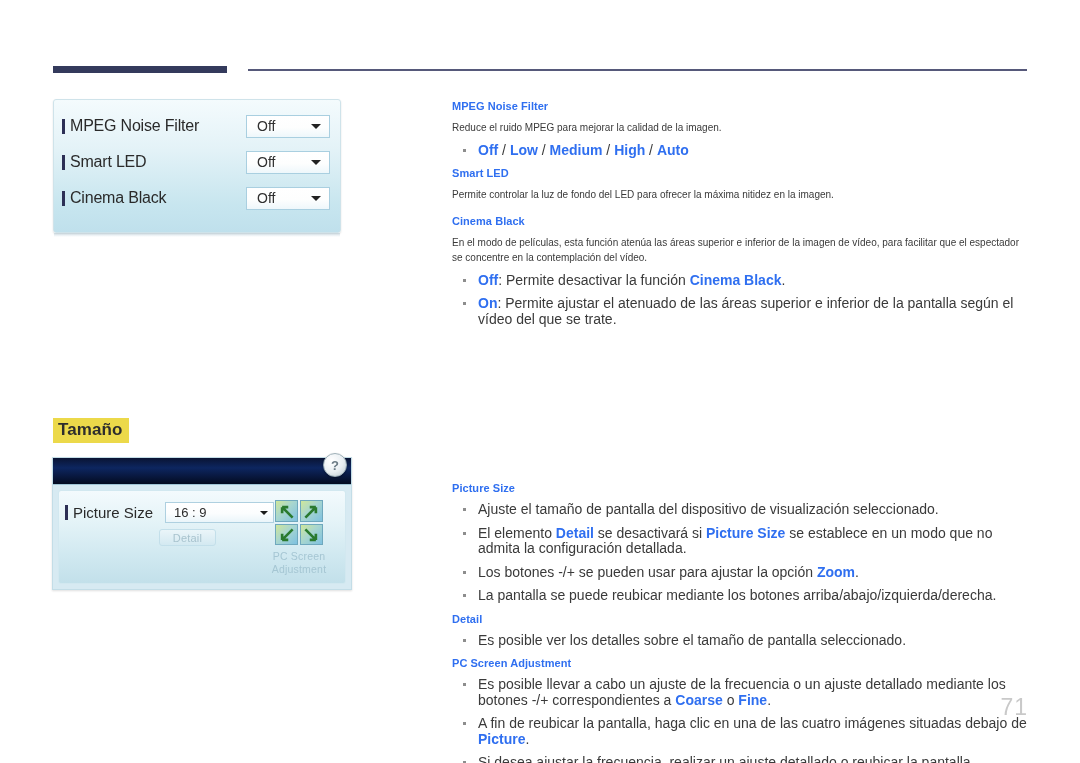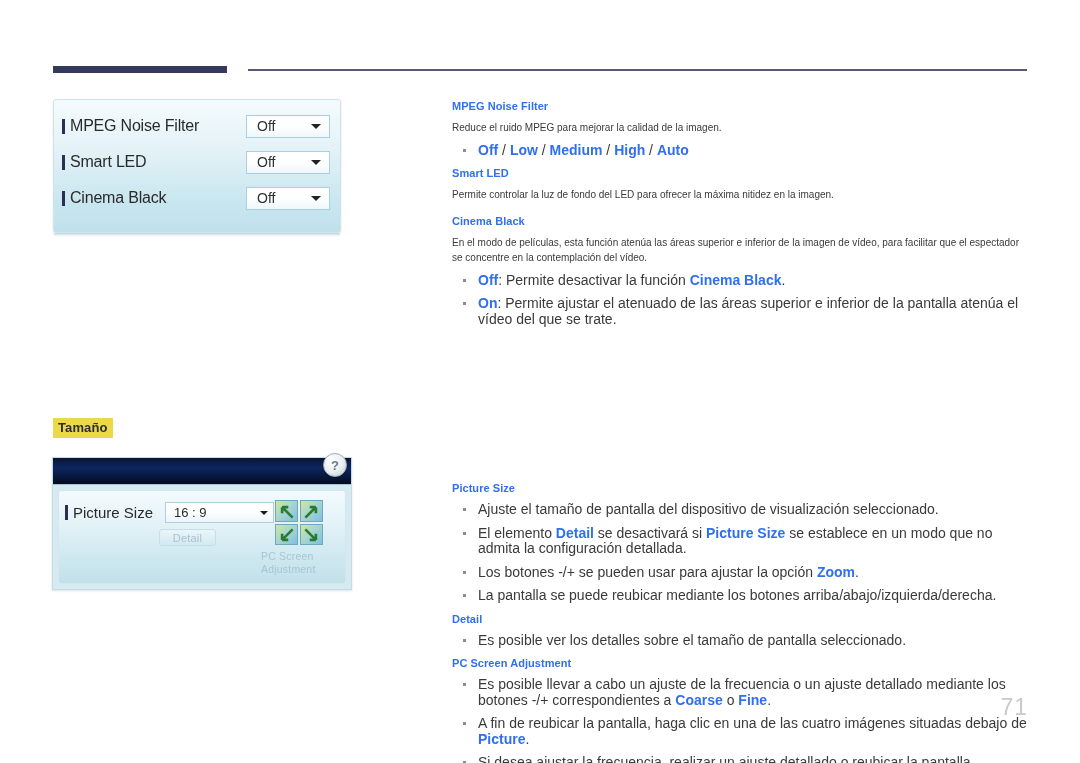--- a/index.html
+++ b/index.html
@@ -87,21 +87,21 @@
     border-right: 5px solid transparent;
     border-top: 5px solid #222;
     margin-right: 2px;
   }
 
   
   .section-head {
     position: absolute; left: 53px; top: 418px;
     background: #ecd94a;
     color: #2d2d2d;
-    font-size: 13px;
+    font-size: 17px;
     font-weight: bold;
     padding: 2px 6px 3px 5px;
     letter-spacing: 0.1px;
   }
 
   
   .ui-panel-2 {
     position: absolute; left: 52px; top: 457px;
     width: 300px; height: 133px;
     background: #d7eaf2;
@@ -166,21 +166,21 @@
     border: 1px solid #c3dfea;
     border-radius: 3px;
     font-size: 11px;
     color: #a8c3ce;
     display: flex; align-items: center; justify-content: center;
     letter-spacing: 0.2px;
   }
   .pcsa {
     position: absolute; right: 8px; top: 9px;
     width: 76px;
-    text-align: left;
+    text-align: center;
   }
   .pcsa-grid {
     width: 48px; height: 45px;
     margin: 0 auto;
     display: grid;
     grid-template-columns: 1fr 1fr;
     grid-template-rows: 1fr 1fr;
     gap: 2px;
   }
   .pcsa-cell {
@@ -365,21 +365,21 @@
     <h3>Smart LED</h3>
     <p class="para">Permite controlar la luz de fondo del LED para ofrecer la máxima nitidez en la imagen.</p>
 
     <h3 class="spaced">Cinema Black</h3>
     <p class="para">En el modo de películas, esta función atenúa las áreas superior e inferior de la imagen de vídeo, para facilitar que el espectador se concentre en la contemplación del vídeo.</p>
     <ul class="bullets">
       <li>
         <b class="blue">Off</b><span>: Permite desactivar la función </span><b class="blue">Cinema Black</b><span>.</span>
       </li>
       <li>
-        <b class="blue">On</b><span>: Permite ajustar el atenuado de las áreas superior e inferior de la pantalla atenúa el vídeo del que se trate.</span>
+        <b class="blue">On</b><span>: Permite ajustar el atenuado de las áreas superior e inferior de la pantalla según el vídeo del que se trate.</span>
       </li>
     </ul>
 
     <div class="block-gap"></div>
     <div class="block-gap"></div>
     <div class="block-gap"></div>
     <div class="block-gap"></div>
     <div class="block-gap"></div>
     <div class="block-gap"></div>
     <div class="block-gap-lg"></div>

